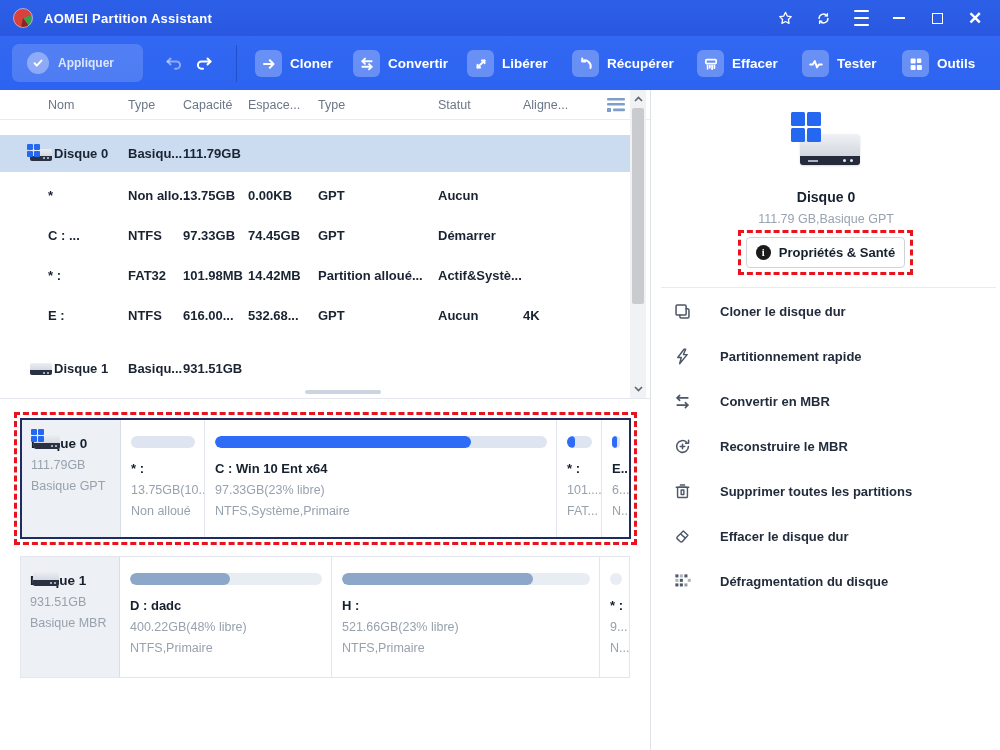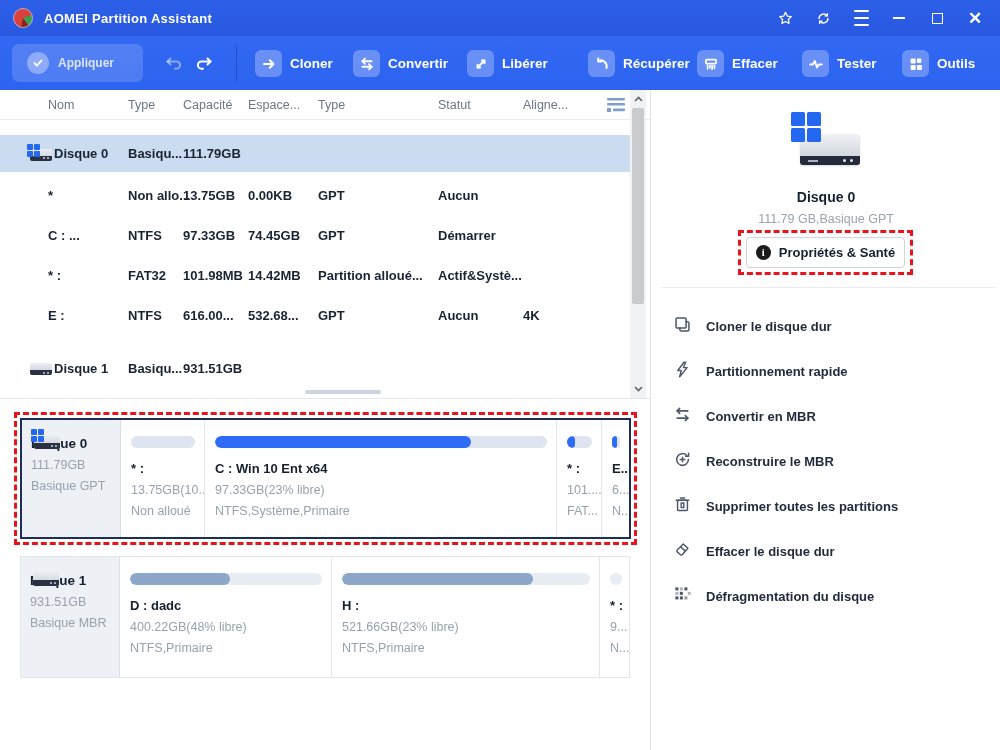--- a/index.html
+++ b/index.html
@@ -115,21 +115,21 @@
   .sb-btn-outline { position:absolute; left:87px; top:140px; width:175px; height:45px;
     border:3px dashed #e8131c; display:flex; align-items:center; justify-content:center; }
   .sb-btn { width:159px; height:31px; background:#fff; border:1px solid #cfd4db; border-radius:4px;
     display:flex; align-items:center; justify-content:center; gap:8px; cursor:pointer;
     font-size:13px; font-weight:bold; color:#16202e; }
   .info-icon { width:15px; height:15px; border-radius:50%; background:#1b1b1b; color:#fff;
     font-size:10.5px; font-weight:bold; display:flex; align-items:center; justify-content:center;
     font-family:"Liberation Serif", serif; flex:none; }
   .sb-divider { position:absolute; left:10px; top:197px; width:335px; height:1px; background:#e8ebef; }
   .sb-actions { position:absolute; left:0; top:199px; width:350px; }
-  .sb-action { height:45px; display:flex; align-items:flex-end; padding-left:22px; gap:14px; cursor:pointer; }
+  .sb-action { height:45px; display:flex; align-items:center; padding-left:22px; gap:28px; cursor:pointer; }
   .sb-action svg { flex:none; }
   .sb-action-label { font-size:13px; font-weight:bold; color:#232c3d; white-space:nowrap; }
 </style>
 </head>
 <body>
 
 <div class="app">
 
   <div class="titlebar">
     <svg class="logo" viewBox="0 0 22 22">
@@ -216,21 +216,21 @@
     <div class="tb-btn" style="left:467px">
       <span class="tb-chip">
         <svg width="16" height="16" viewBox="0 0 16 16" fill="none" stroke="#fff" stroke-width="1.9" stroke-linecap="round" stroke-linejoin="round">
             <path d="M4.5 11.5 11.5 4.5"></path>
             <path d="M8.8 4.5h2.7v2.7"></path>
             <path d="M7.2 11.5H4.5V8.8"></path>
           </svg>
       </span>
       <span class="tb-label">Libérer</span>
     </div>
-    <div class="tb-btn" style="left:588px">
+    <div class="tb-btn" style="left:572px">
       <span class="tb-chip">
         <svg width="16" height="16" viewBox="0 0 16 16" fill="none" stroke="#fff" stroke-width="2" stroke-linecap="round" stroke-linejoin="round">
             <path d="M12.5 12A6 6 0 0 0 4.6 4.8"></path>
             <path d="M4.2 2.6v3h3"></path>
           </svg>
       </span>
       <span class="tb-label">Récupérer</span>
     </div>
     <div class="tb-btn" style="left:697px">
       <span class="tb-chip">

